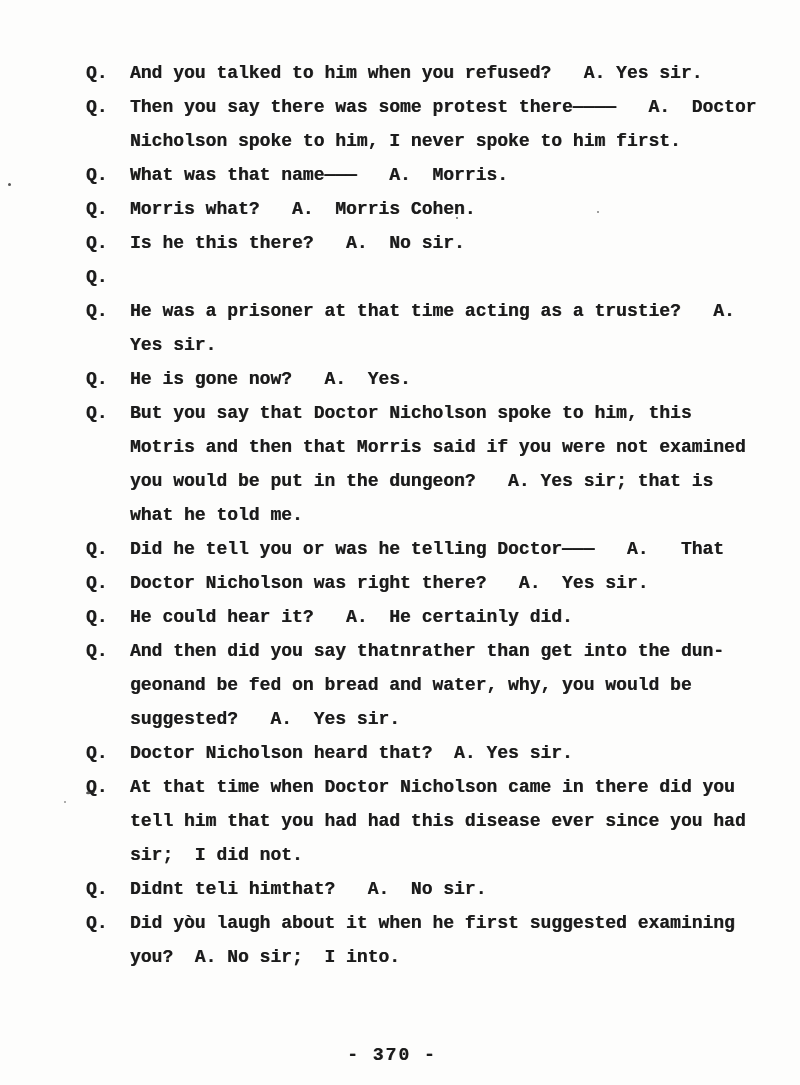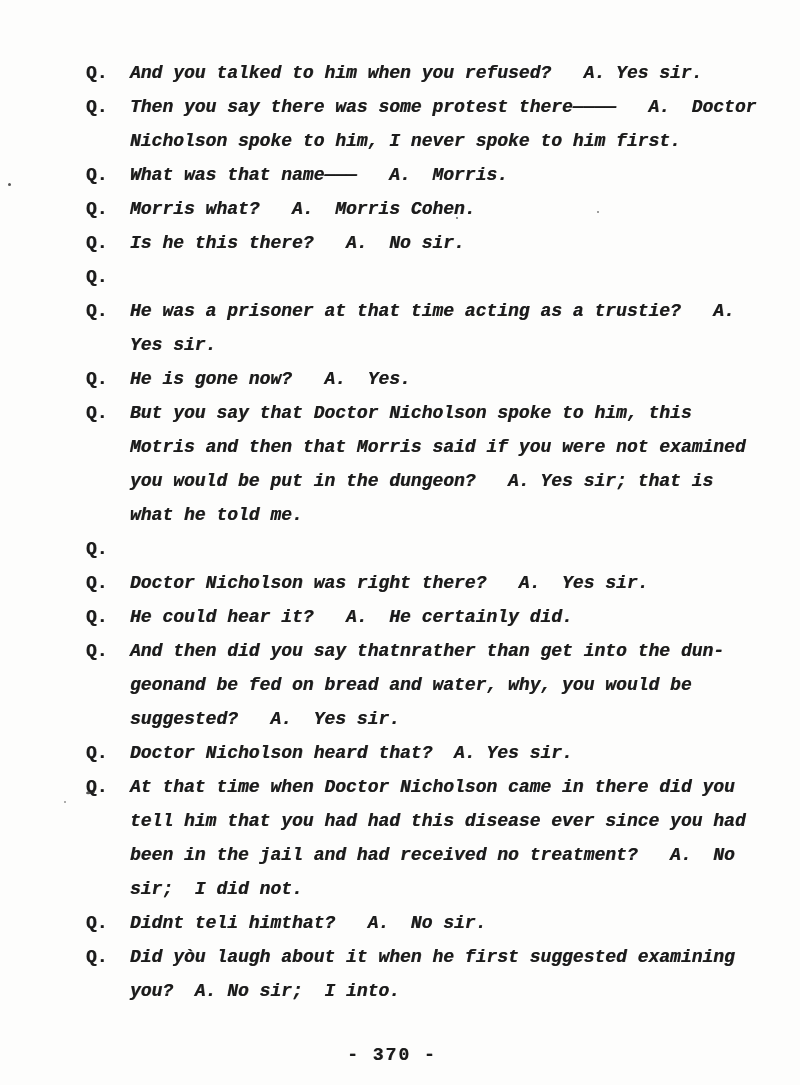--- a/index.html
+++ b/index.html
@@ -33,21 +33,20 @@
     align-items: baseline;
   }
   .q-marker {
     flex: 0 0 44px;
     white-space: pre;
     line-height: 34px;
   }
   .line-text {
     white-space: pre;
     line-height: 34px;
-    font-style: italic;
   }
   .page-number {
     position: absolute;
     left: -16px;
     right: 0;
     top: 1038px;
     text-align: center;
     line-height: 34px;
     letter-spacing: 2px;
   }
@@ -138,20 +137,21 @@
       <span class="line-text">you would be put in the dungeon?   A. Yes sir; that is</span>
     </div>
 
     <div class="line">
       <span class="q-marker"></span>
       <span class="line-text">what he told me.</span>
     </div>
 
     <div class="line">
       <span class="q-marker">Q.</span>
+      <span class="line-text">Did he tell you or was he telling Doctor———   A.   That</span>
     </div>
 
 
     <div class="line">
       <span class="q-marker">Q.</span>
       <span class="line-text">Doctor Nicholson was right there?   A.  Yes sir.</span>
     </div>
 
     <div class="line">
       <span class="q-marker">Q.</span>
@@ -181,24 +181,20 @@
     <div class="line">
       <span class="q-marker">Q.</span>
       <span class="line-text">At that time when Doctor Nicholson came in there did you</span>
     </div>
 
     <div class="line">
       <span class="q-marker"></span>
       <span class="line-text">tell him that you had had this disease ever since you had</span>
     </div>
 
-    <div class="line">
-      <span class="q-marker"></span>
-      <span class="line-text">been in the jail and had received no treatment?   A.  No</span>
-    </div>
 
     <div class="line">
       <span class="q-marker"></span>
       <span class="line-text">sir;  I did not.</span>
     </div>
 
     <div class="line">
       <span class="q-marker">Q.</span>
       <span class="line-text">Didnt teli himthat?   A.  No sir.</span>
     </div>

